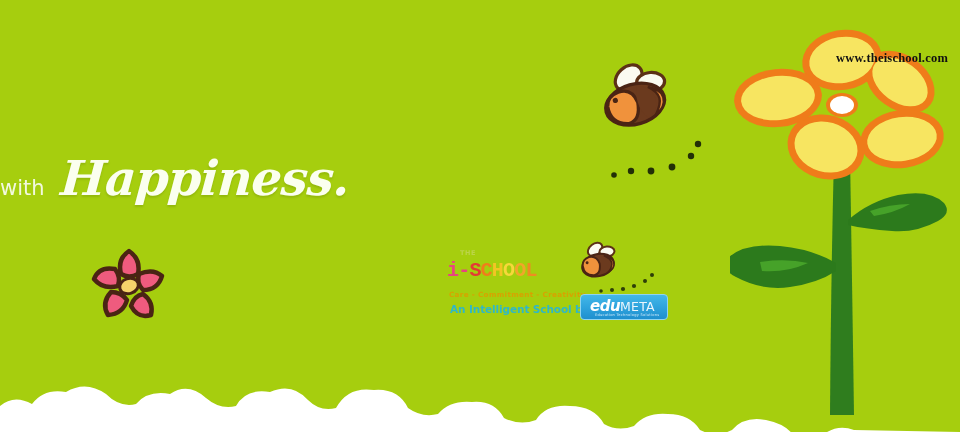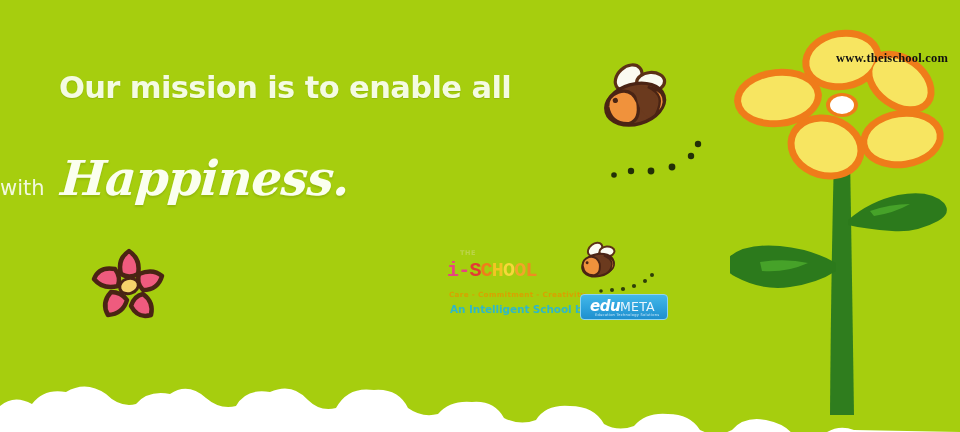--- a/index.html
+++ b/index.html
@@ -117,21 +117,20 @@
   }
 </style>
 </head>
 <body>
 
 <div id="banner">
 
   <div id="site-url">www.theischool.com</div>
 
   <div id="mission">
-    <div class="mission-line">Our mission is to enable all</div>
   </div>
 
   <div id="with-happiness">
     <span id="with-word">with</span>
     <span id="happiness-word">Happiness.</span>
   </div>
 
   <svg id="bee-main" viewBox="0 0 100 80">
     <g transform="rotate(-16 50 40)">
       <ellipse cx="46" cy="20" rx="15" ry="11" fill="#fbfbf1" stroke="#5c3116" stroke-width="3.2" transform="rotate(-26 46 20)"></ellipse>

